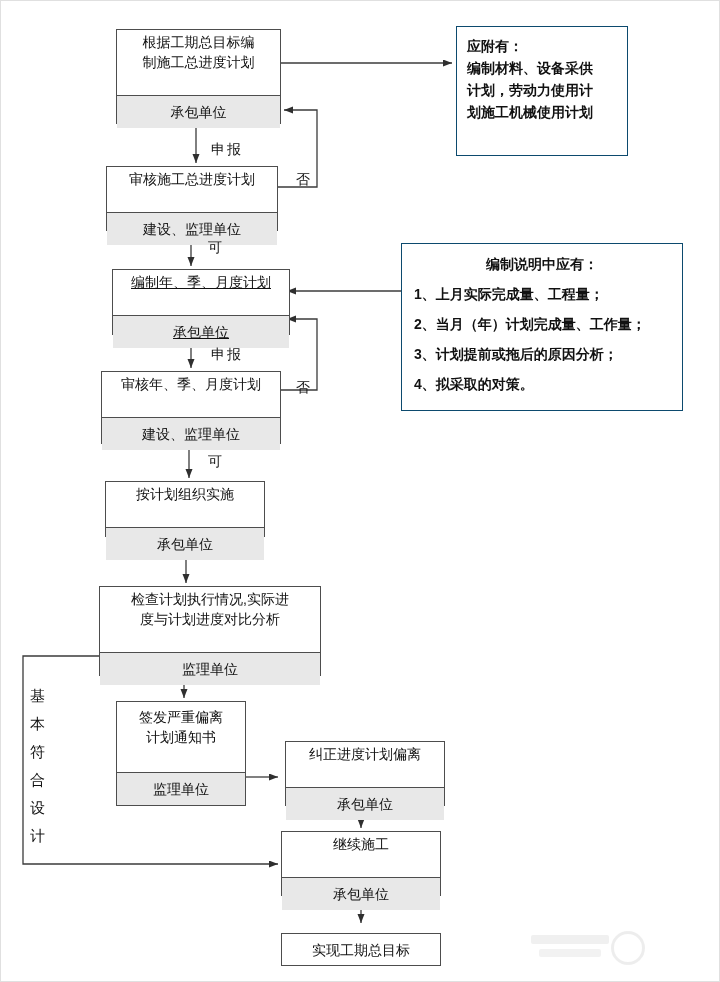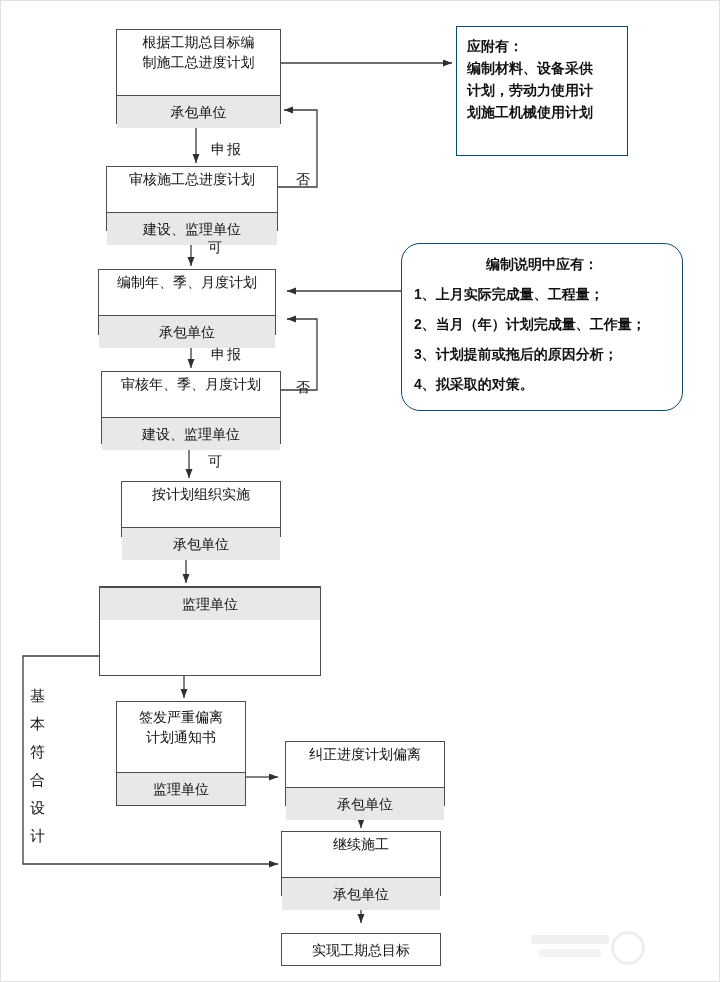--- a/index.html
+++ b/index.html
@@ -124,36 +124,38 @@
     <div class="title">根据工期总目标编
 制施工总进度计划</div>
     <div class="unit">承包单位</div>
   </div>
 
   <div class="pbox" style="left:105px;top:165px;width:172px;height:65px;">
     <div class="title">审核施工总进度计划</div>
     <div class="unit">建设、监理单位</div>
   </div>
 
-  <div class="pbox" style="left:97px;top:268px;width:178px;height:66px;">
+  <div class="pbox" style="left:111px;top:268px;width:178px;height:66px;text-decoration:underline;">
     <div class="title">编制年、季、月度计划</div>
     <div class="unit">承包单位</div>
   </div>
 
   <div class="pbox" style="left:100px;top:370px;width:180px;height:73px;">
     <div class="title">审核年、季、月度计划</div>
     <div class="unit">建设、监理单位</div>
   </div>
 
-  <div class="pbox" style="left:120px;top:480px;width:160px;height:56px;">
+  <div class="pbox" style="left:104px;top:480px;width:160px;height:56px;">
     <div class="title">按计划组织实施</div>
     <div class="unit">承包单位</div>
   </div>
 
   <div class="pbox" style="left:98px;top:585px;width:222px;height:90px;">
+    <div class="title">检查计划执行情况,实际进
+度与计划进度对比分析</div>
     <div class="unit">监理单位</div>
   </div>
 
   <div class="pbox" style="left:115px;top:700px;width:130px;height:105px;">
     <div class="title">签发严重偏离
 计划通知书</div>
     <div class="unit">监理单位</div>
   </div>
 
   <div class="pbox" style="left:284px;top:740px;width:160px;height:65px;">
@@ -170,21 +172,21 @@
     <div class="title">实现工期总目标</div>
   </div>
 
   <div class="note" style="left:455px;top:25px;width:172px;height:130px;">
     <div class="note-text">应附有：
 编制材料、设备采供
 计划，劳动力使用计
 划施工机械使用计划</div>
   </div>
 
-  <div class="note" style="left:400px;top:242px;width:282px;height:168px;border-radius:19px;">
+  <div class="note" style="left:400px;top:242px;width:282px;height:168px;">
     <div class="note2-header">编制说明中应有：</div>
     <div class="note2-item">1、上月实际完成量、工程量；</div>
     <div class="note2-item">2、当月（年）计划完成量、工作量；</div>
     <div class="note2-item">3、计划提前或拖后的原因分析；</div>
     <div class="note2-item">4、拟采取的对策。</div>
   </div>
 
   <div class="lbl" style="left:210px;top:139px;">申报</div>
   <div class="lbl" style="left:295px;top:169px;">否</div>
   <div class="lbl" style="left:207px;top:237px;">可</div>

